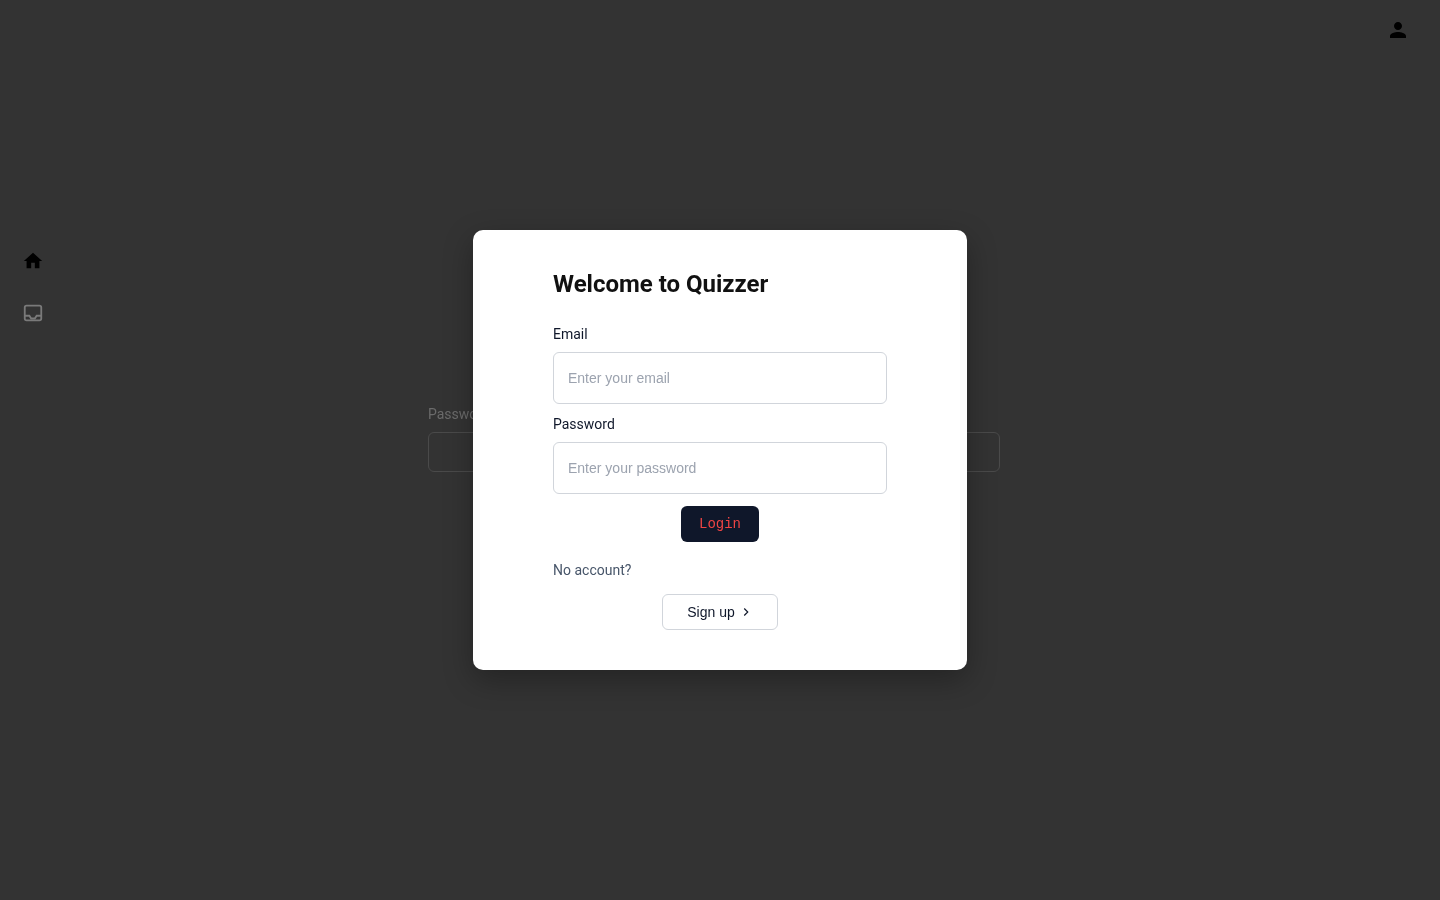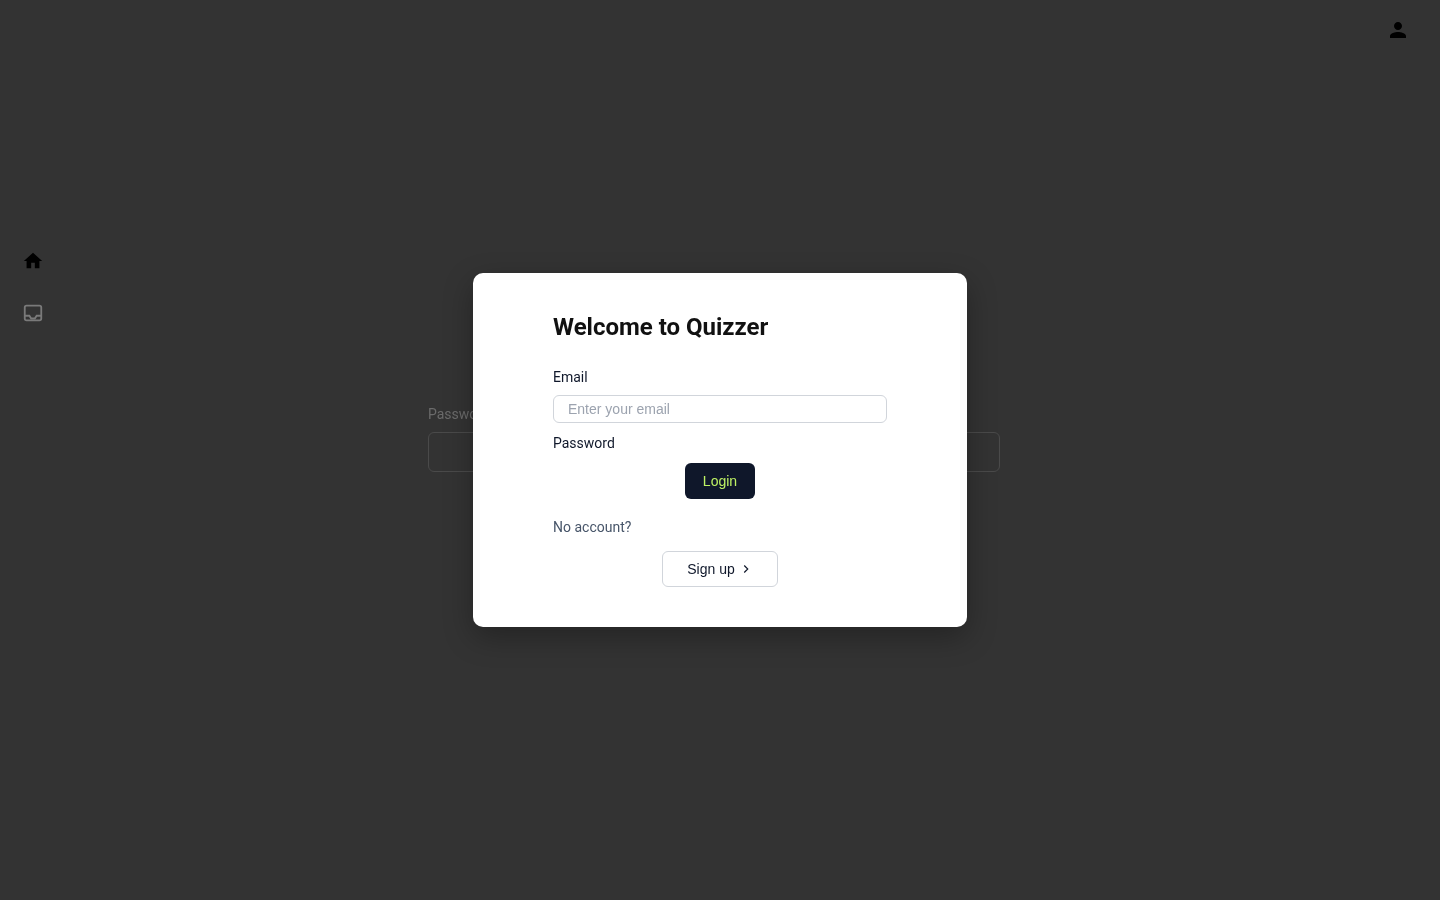--- a/index.html
+++ b/index.html
@@ -95,43 +95,44 @@
       margin-bottom: 12px;
     }
     .form-label {
       display: block;
       font-size: 14px;
       color: #0f172a;
       margin-bottom: 10px;
     }
     .form-input {
       width: 100%;
-      height: 28px;
+      height: 52px;
       border: 1px solid #d1d5db;
       border-radius: 6px;
       padding: 0 14px;
       font-size: 14px;
       color: #0f172a;
       outline: none;
       background: #fff;
     }
     .form-input::placeholder {
       color: #9ca3af;
     }
     .login-button {
       display: block;
       margin: 12px auto 0 auto;
       background: #0f172a;
-      color: #bef264;
+      color: #ef4444;
       border: none;
       border-radius: 6px;
       padding: 10px 18px;
       font-size: 14px;
       font-weight: 500;
       cursor: pointer;
+      font-family: Liberation Mono, monospace;
     }
     .no-account {
       text-align: left;
       color: #475569;
       font-size: 14px;
       margin-top: 20px;
     }
     .signup-button {
       display: flex;
       align-items: center;
@@ -187,20 +188,21 @@
   <div class="modal">
     <h1 class="modal-title">Welcome to Quizzer</h1>
 
     <div class="form-group">
       <label class="form-label">Email</label>
       <input class="form-input" type="text" placeholder="Enter your email" style="">
     </div>
 
     <div class="form-group">
       <label class="form-label">Password</label>
+      <input class="form-input" type="password" placeholder="Enter your password" style="">
     </div>
 
     <button class="login-button">Login</button>
 
     <div class="no-account">No account?</div>
 
     <button class="signup-button">
       <span>Sign up</span>
       <svg viewBox="0 0 24 24">
         <polyline points="9 18 15 12 9 6"></polyline>

